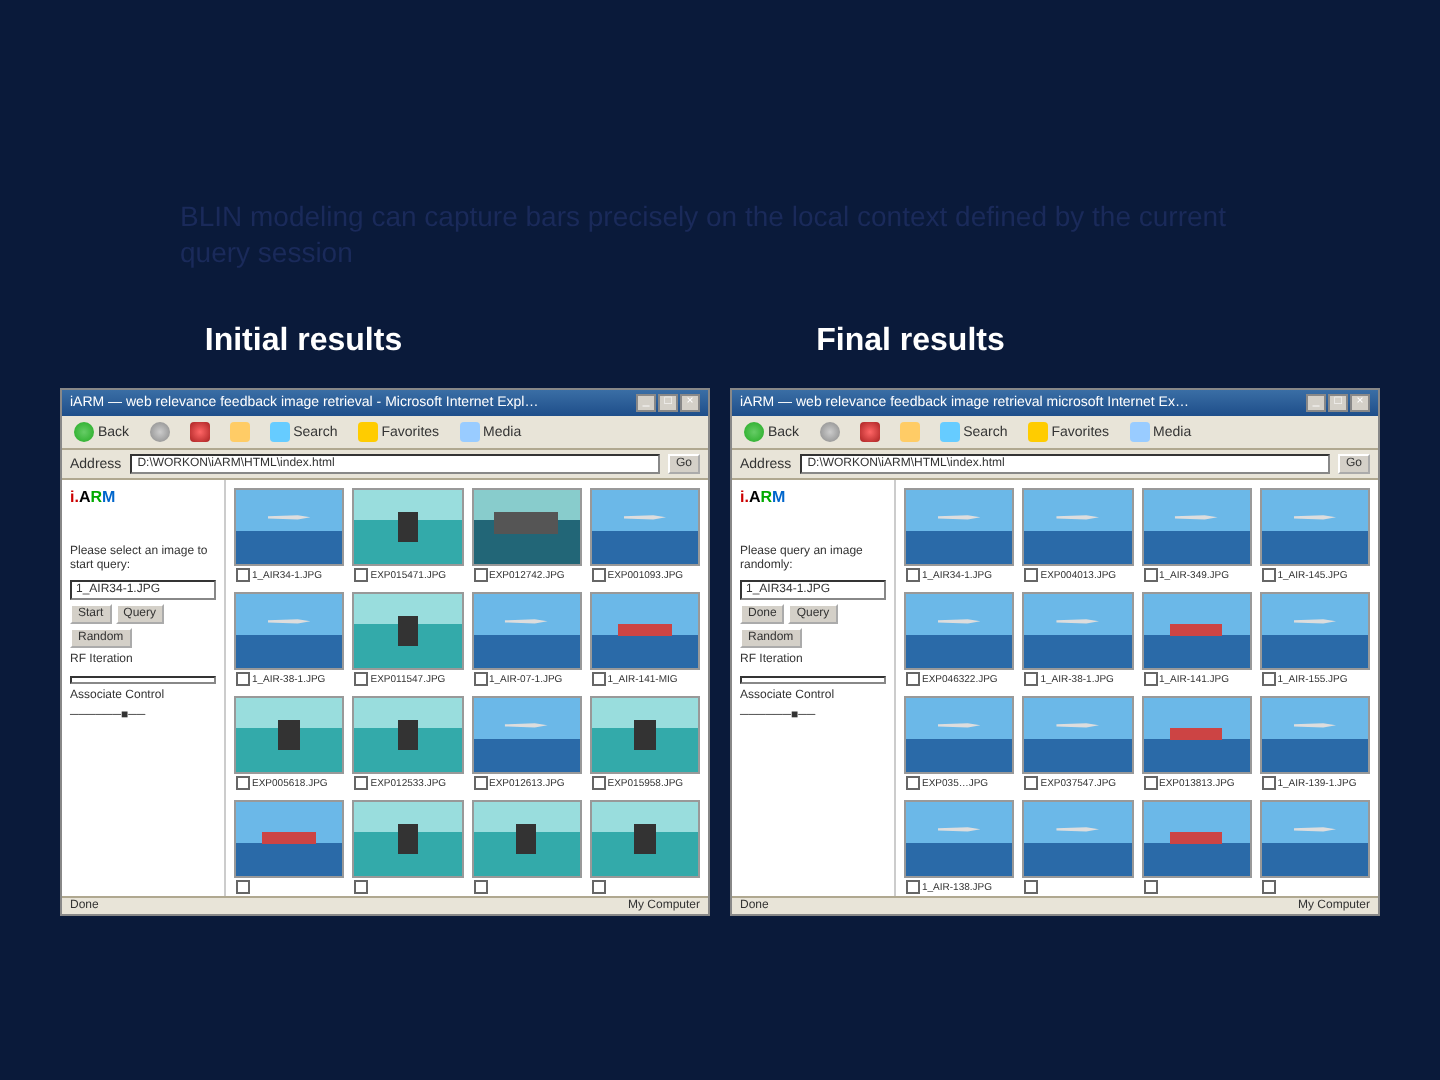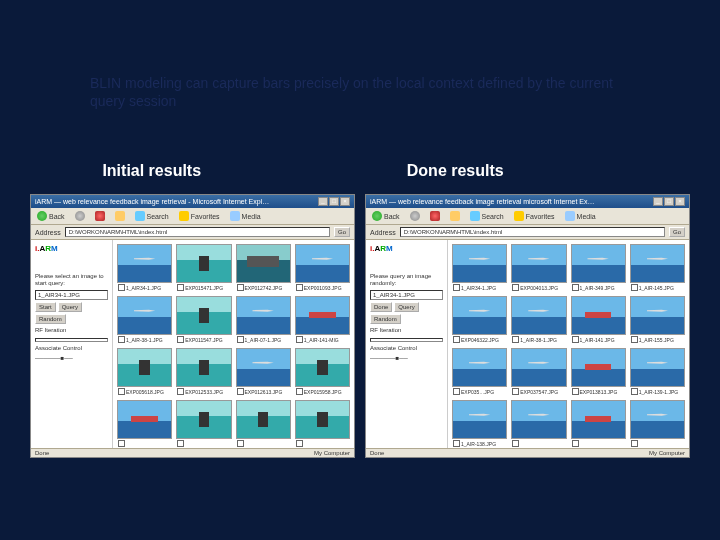--- a/index.html
+++ b/index.html
@@ -5,21 +5,21 @@
   * { margin: 0; padding: 0; box-sizing: border-box; }
   body {
     width: 720px;
     height: 540px;
     background: #0a1a3a;
     font-family: Verdana, Arial, sans-serif;
     overflow: hidden;
   }
   .slide-text {
     position: absolute;
-    top: 74px;
+    top: 99px;
     left: 90px;
     width: 560px;
     color: #1a2a5a;
     font-size: 14px;
     line-height: 1.3;
   }
   .panel-titles {
     position: absolute;
     top: 162px;
     width: 607px;
@@ -215,21 +215,21 @@
     justify-content: space-between;
   }
 </style>
 </head>
 <body>
 
 <div class="slide-text">BLIN modeling can capture bars precisely on the local context defined by the current query session</div>
 
 <div class="panel-titles">
   <div class="panel-title">Initial results</div>
-  <div class="panel-title">Done results</div>
+  <div class="panel-title">Final results</div>
 </div>
 
 <div class="panels">
   <div class="browser" id="panel-left">
     <div class="titlebar">
       <span>iARM — web relevance feedback image retrieval - Microsoft Internet Expl…</span>
       <div class="win-btns">
         <span class="win-btn">_</span>
         <span class="win-btn">□</span>
         <span class="win-btn">×</span>

